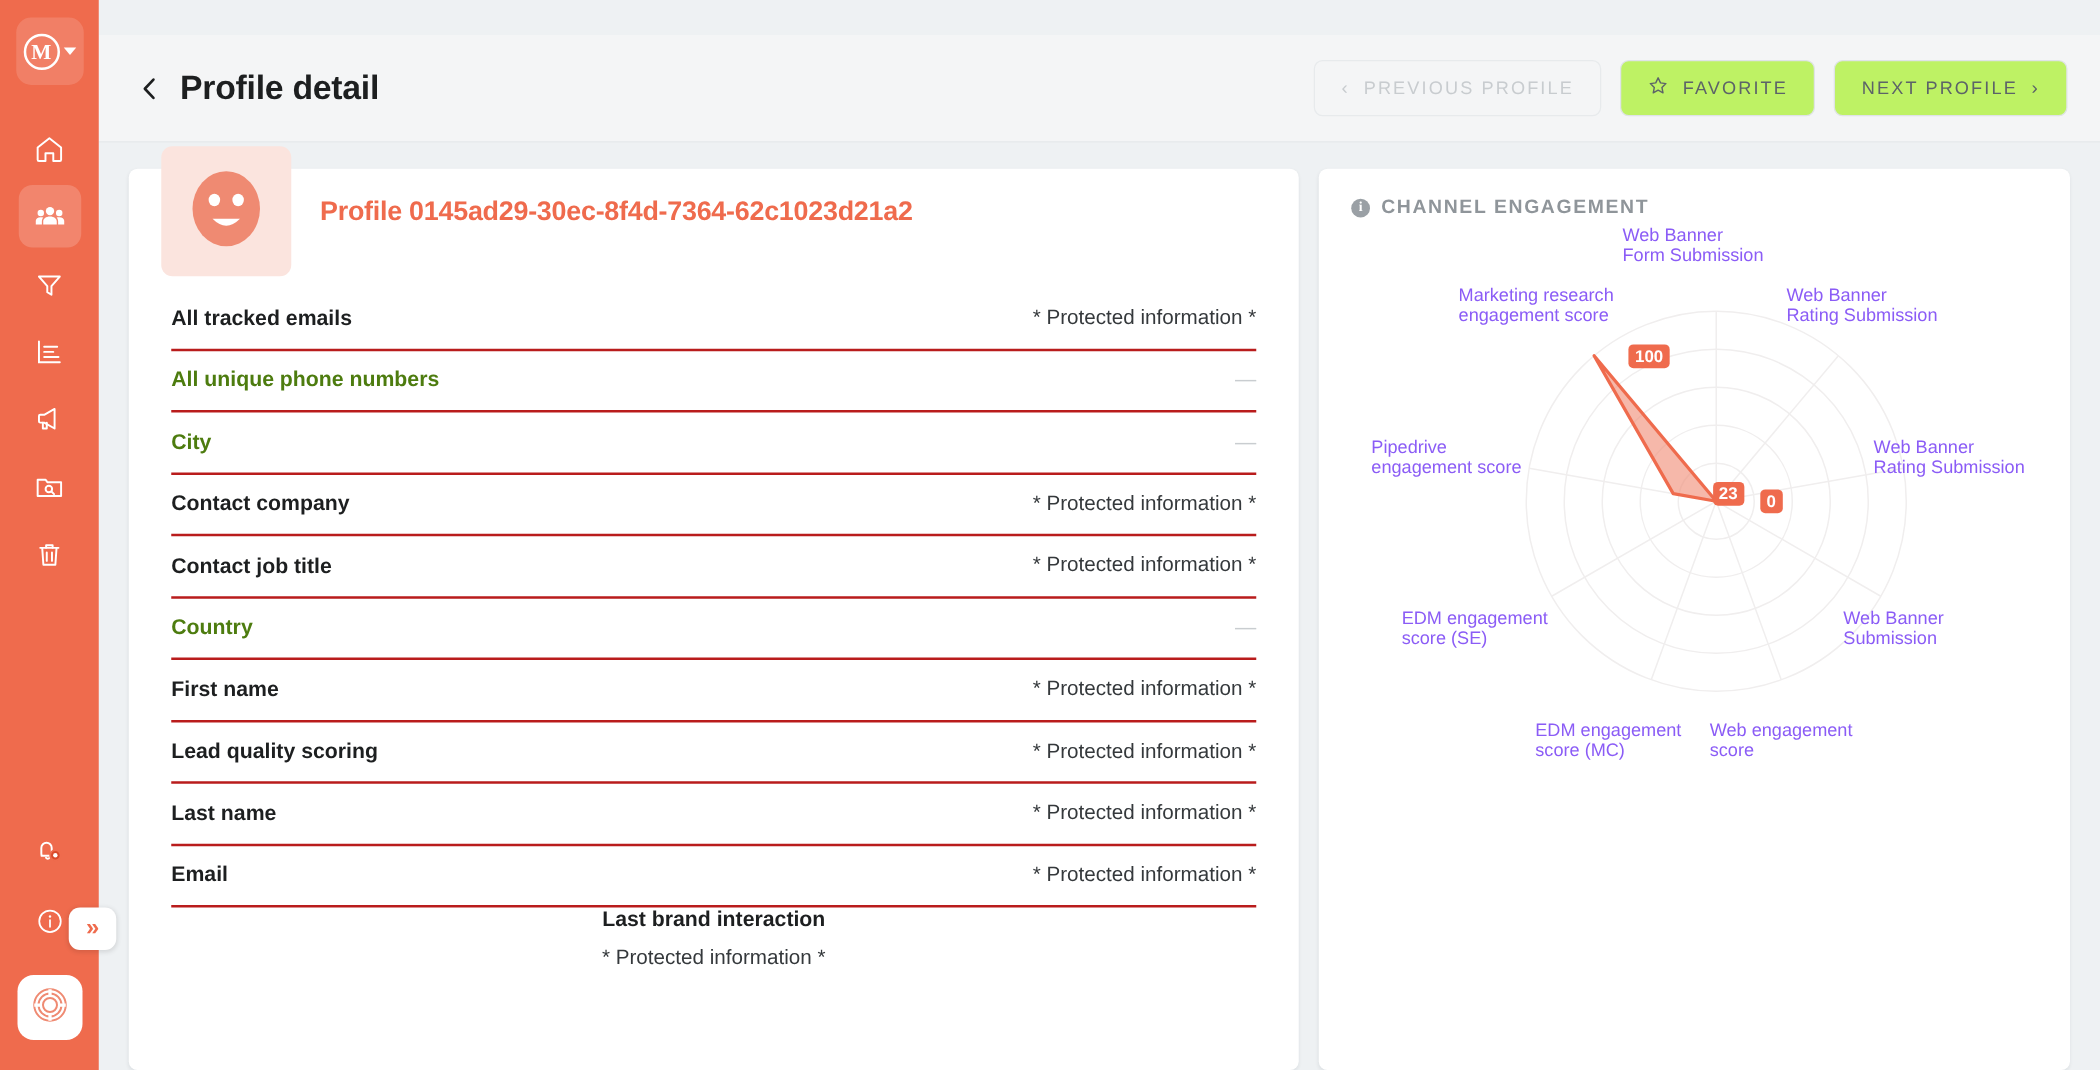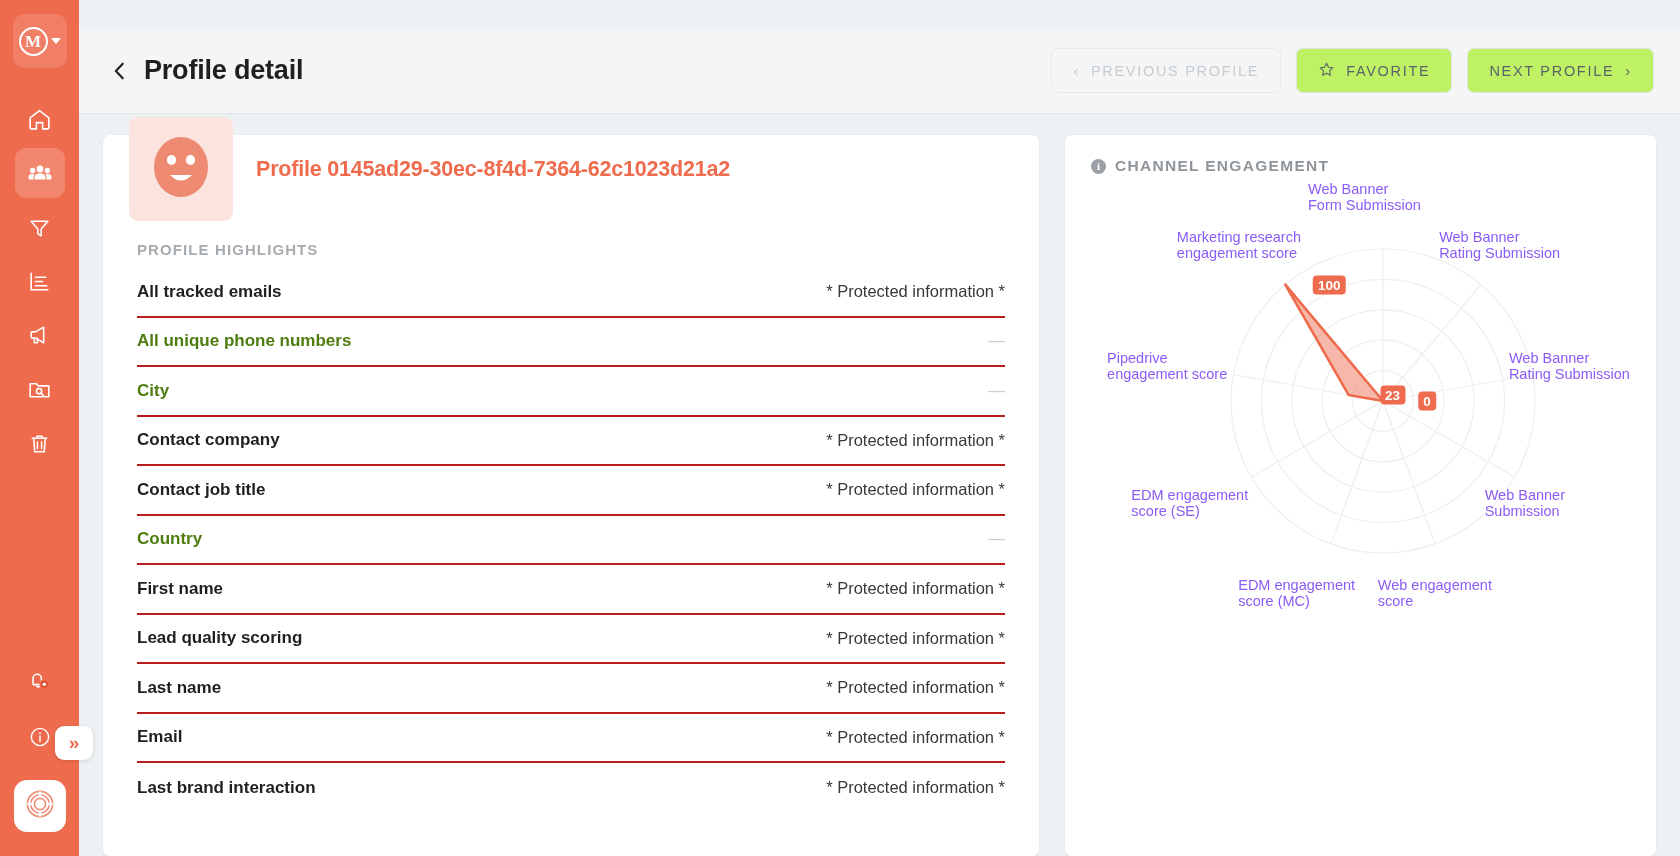--- a/index.html
+++ b/index.html
@@ -84,21 +84,21 @@
     display: flex; align-items: center; gap: 11px;
     padding: 0 21px;
     font-size: 14.5px; letter-spacing: 1.7px; color: #5c6368;
     cursor: pointer; white-space: nowrap;
   }
   .btn.disabled { background: #f4f5f6; border-color: #e7eaec; color: #c8cccf; cursor: default; }
   .btn .chev { font-size: 15px; line-height: 1; }
 
   
   .content {
-    flex: 1; display: flex; gap: 26px;
+    flex: 1; display: flex; gap: 16px;
     padding: 21px 24px 0 24px;
     min-height: 0; position: relative;
   }
   .card {
     background: #fff; border-radius: 7px;
     box-shadow: 0 1px 3px rgba(20,30,40,0.07);
   }
   .left-card { width: 936px; flex: 0 0 936px; padding: 0 34px 20px 34px; position: relative; }
   .right-card { flex: 1; padding: 22px 26px; }
 
@@ -119,21 +119,21 @@
   .section-label {
     margin-top: 20px; font-size: 15px; font-weight: bold;
     color: #a7acb0; letter-spacing: 1.1px;
   }
 
   .rows { margin-top: 10px; }
   .row {
     display: flex; align-items: center; justify-content: space-between;
     height: 49.5px; border-bottom: 2px solid #b91c1c;
   }
-  .row:last-child { border-bottom: none; }
+  .row:last-child { border-bottom: none; flex-direction: column; }
   .row-label { font-size: 17px; font-weight: bold; color: #1d1f20; }
   .row.empty .row-label { font-weight: bold; color: #4d7c0f; }
   .row-value { font-size: 16.5px; color: #35393c; }
   .row-value.dash { color: #c9cdd0; font-size: 17px; }
 
   
   .radar-head { display: flex; align-items: center; gap: 9px; }
   .info-dot {
     width: 15px; height: 15px; border-radius: 50%; background: #9aa0a5;
     color: #fff; font-size: 11px; font-weight: bold; line-height: 15px;
@@ -312,21 +312,20 @@
               <ellipse cx="47.5" cy="31" rx="4.6" ry="5" fill="#fff"></ellipse>
               <path d="M27 46 q11 11 22 0 z" fill="#fff"></path>
             </svg>
           </span>
         </div>
 
         <div class="profile-head">
           <div class="profile-id">Profile 0145ad29-30ec-8f4d-7364-62c1023d21a2</div>
         </div>
 
-        <div class="section-label">PROFILE HIGHLIGHTS</div>
 
         <div class="rows">
           <div class="row">
             <span class="row-label">All tracked emails</span>
             <span class="row-value">* Protected information *</span>
           </div>
           <div class="row empty">
             <span class="row-label">All unique phone numbers</span>
             <span class="row-value dash">—</span>
           </div>

